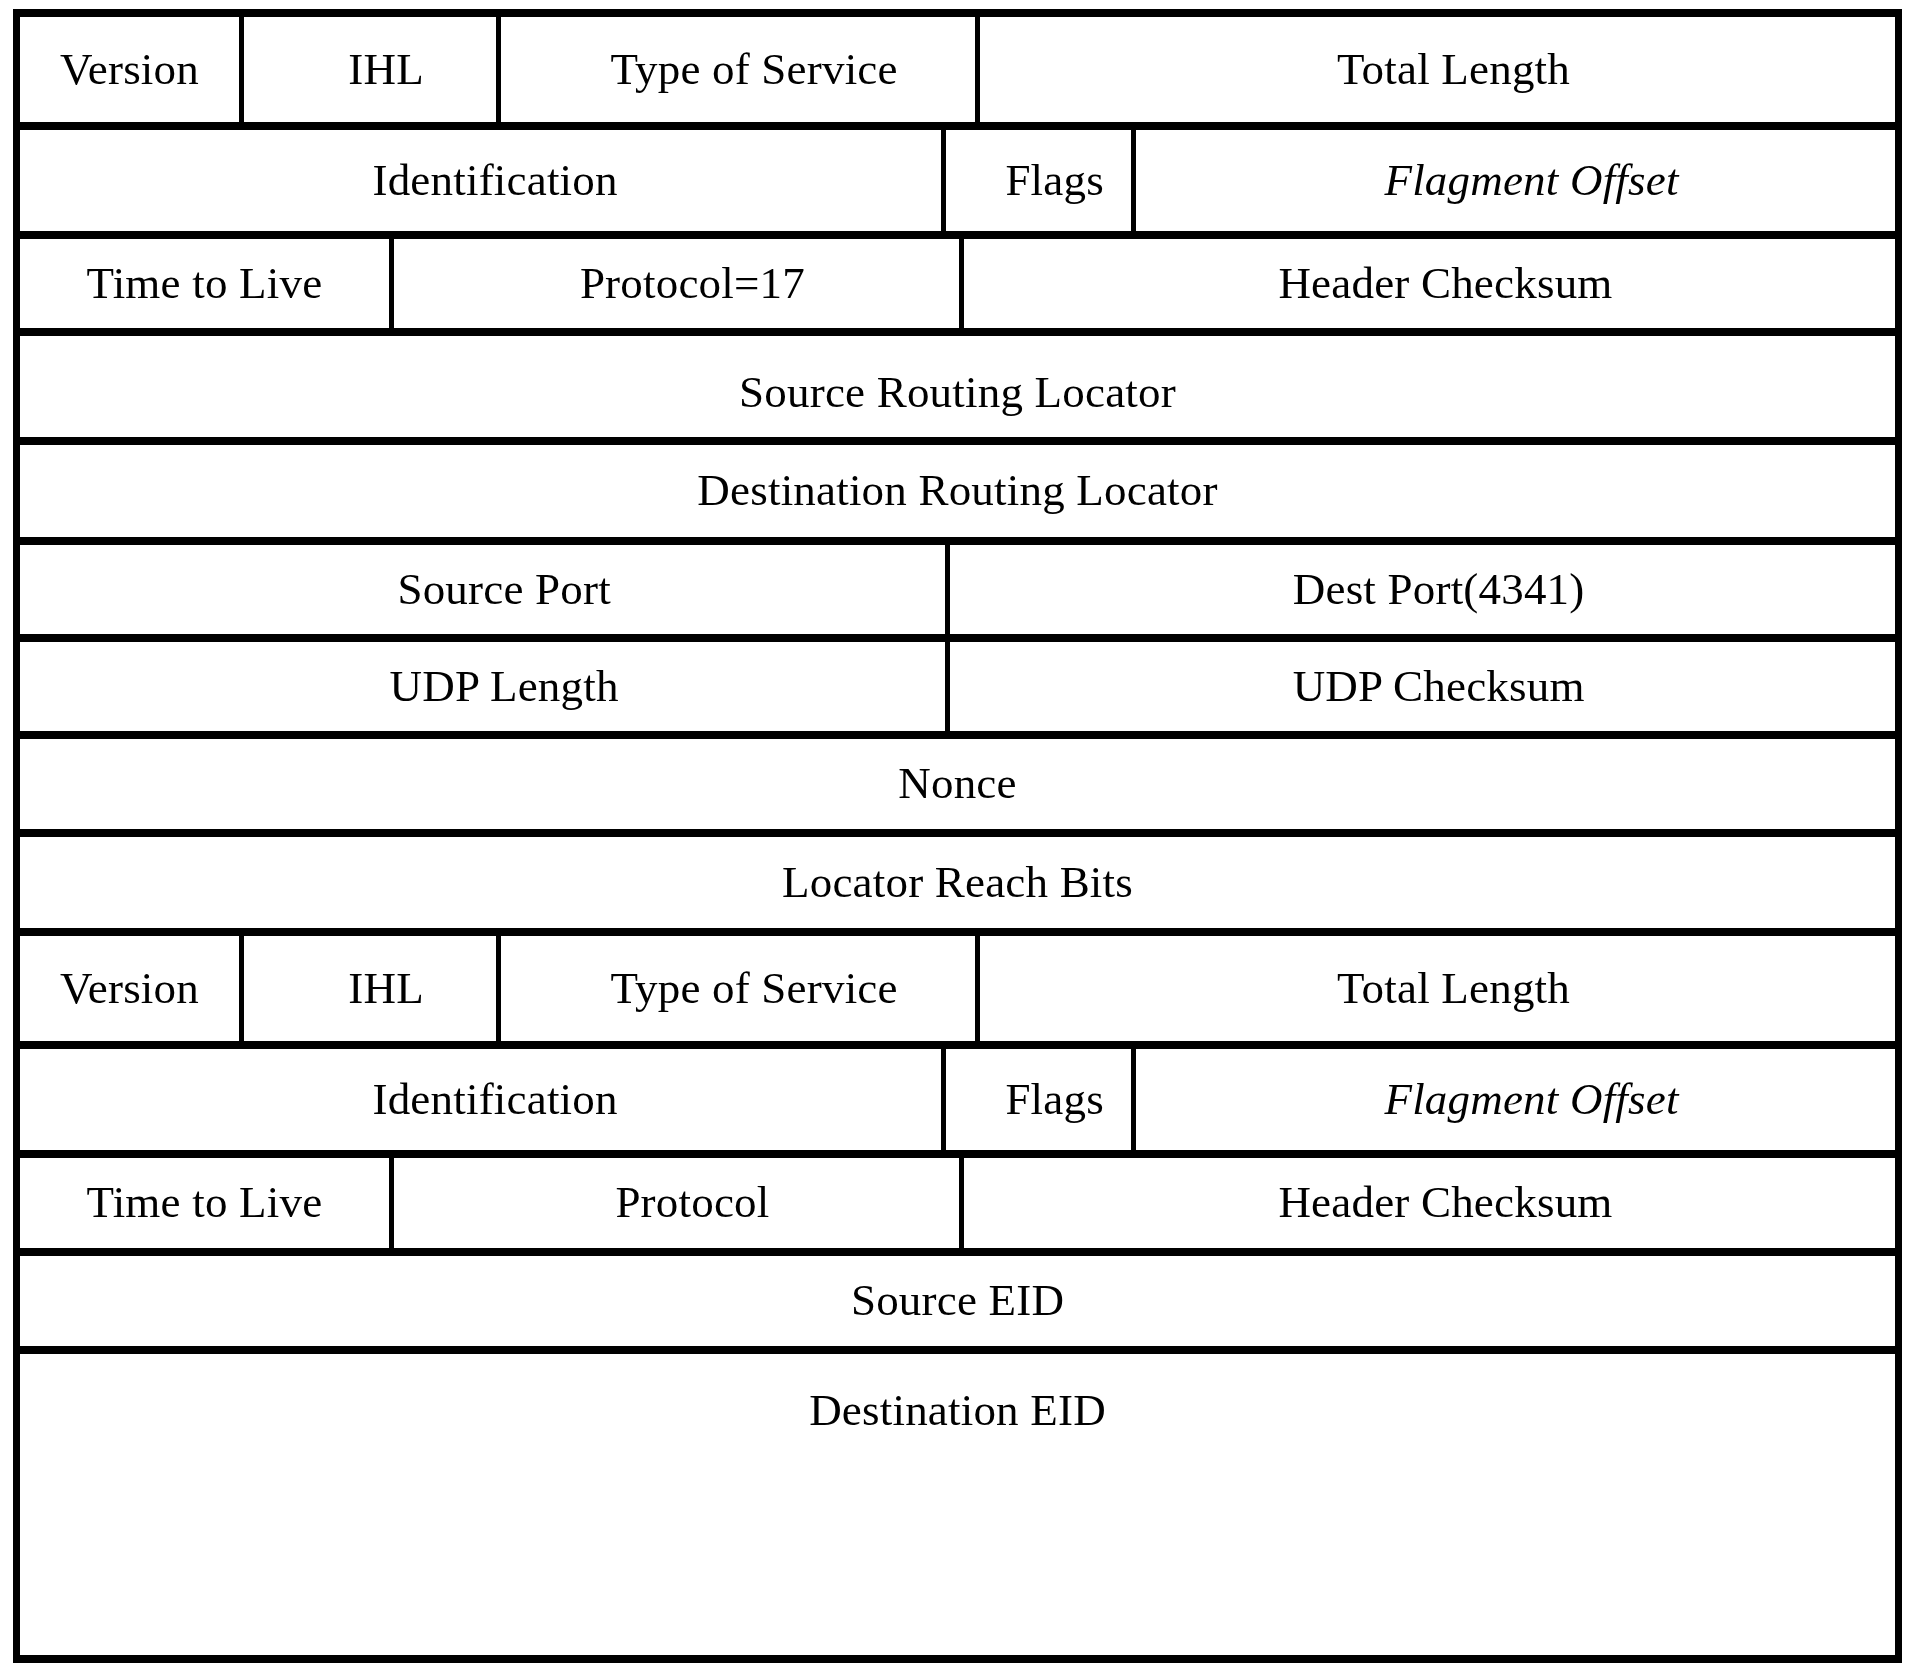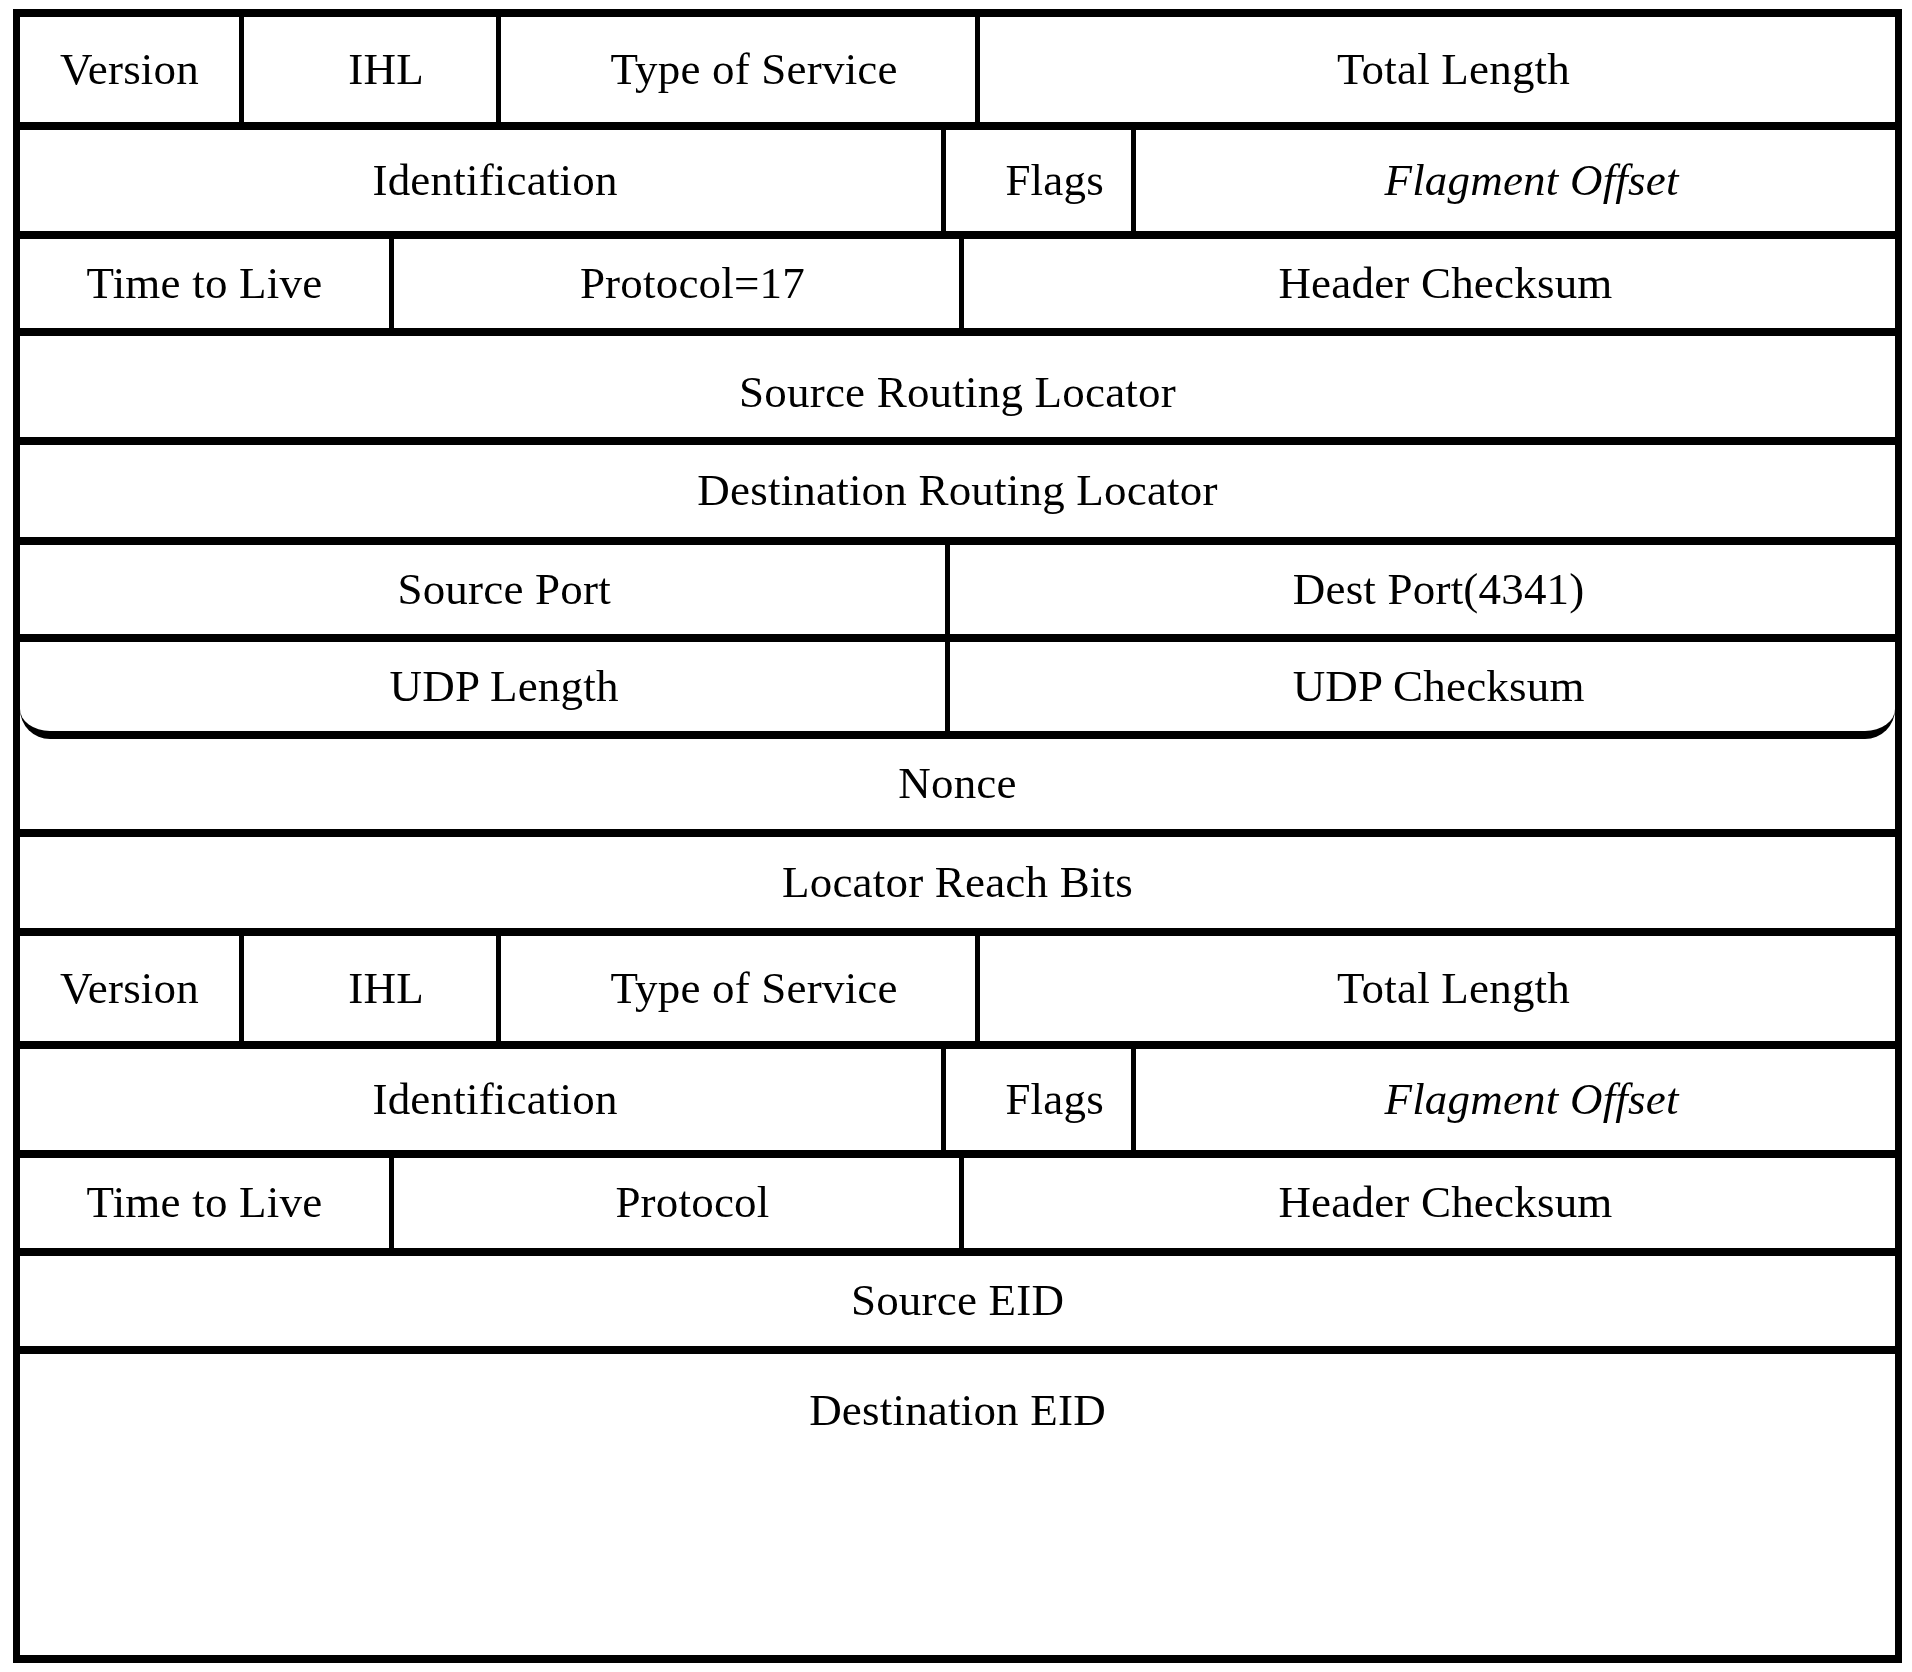--- a/index.html
+++ b/index.html
@@ -62,21 +62,21 @@
     border-right: none;
   }
 
   
   .h-r1  { height: 113px; }   
   .h-r2  { height: 109px; }   
   .h-r3  { height: 97px;  }   
   .h-r4  { height: 97px; margin-top: 12px;  }   
   .h-r5  { height: 100px; }   
   .h-r6  { height: 97px;  }   
-  .h-r7  { height: 97px; border-radius: 30px;  }   
+  .h-r7  { height: 97px;  }   
   .h-r8  { height: 99px;  }   
   .h-r9  { height: 98px;  }   
   .h-r10 { height: 113px; }   
   .h-r11 { height: 109px; }   
   .h-r12 { height: 98px;  }   
   .h-r13 { height: 98px;  }   
   .h-r14 { height: 114px; }   
 
   
   .c-version  { width: 236px; }

